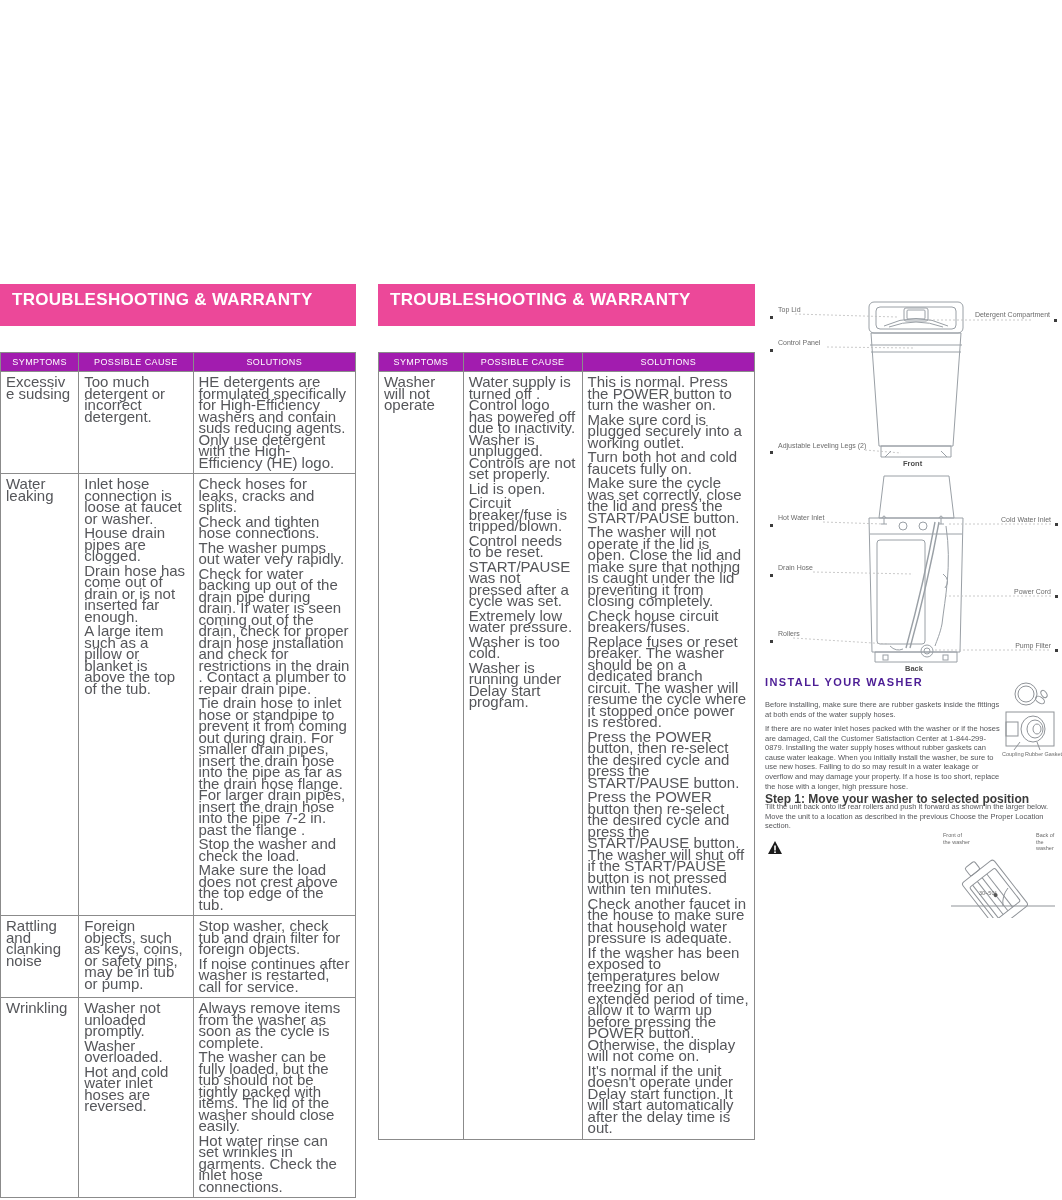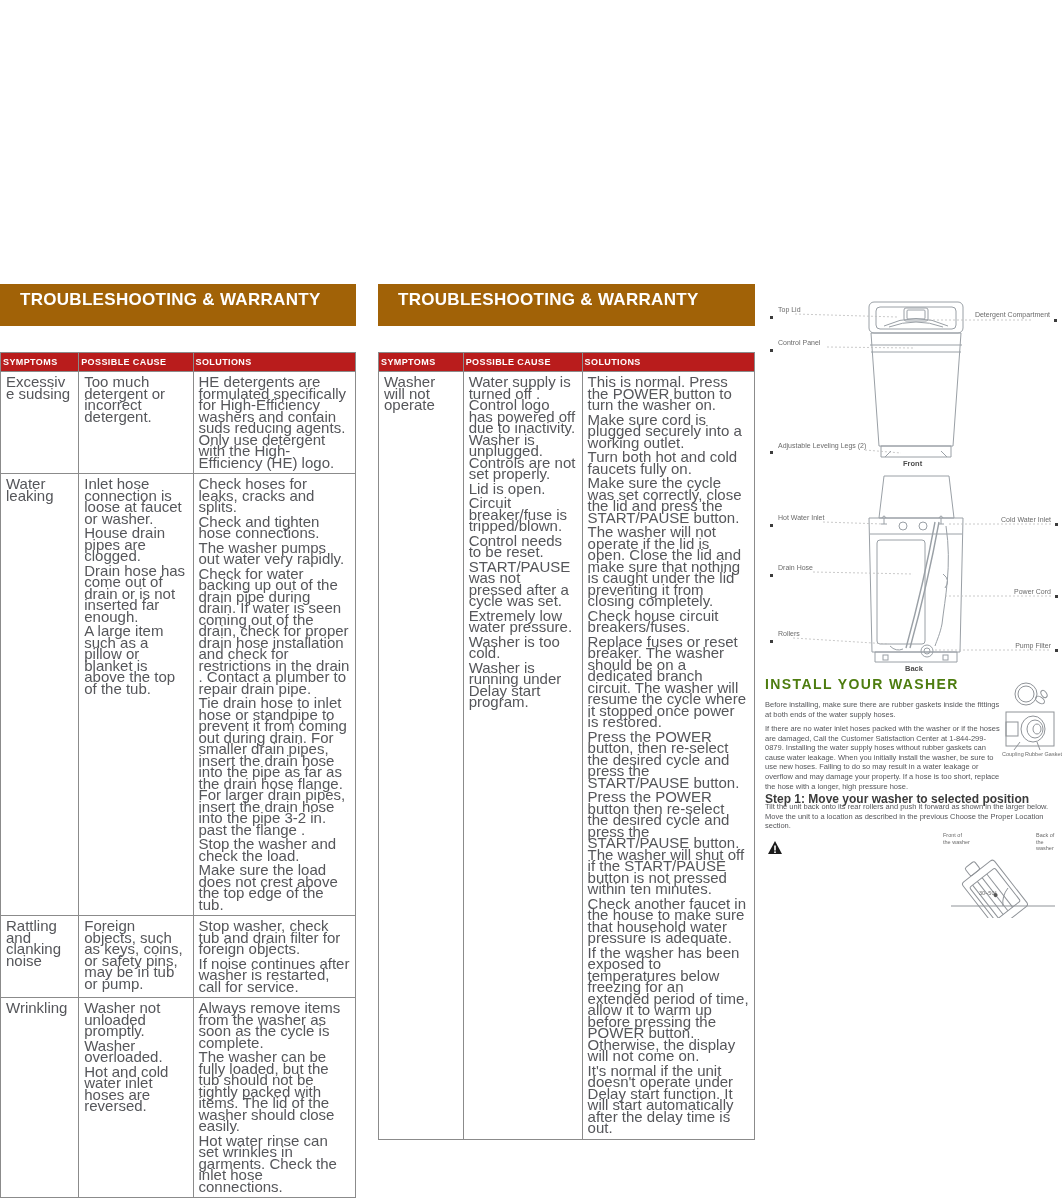--- a/index.html
+++ b/index.html
@@ -1,40 +1,40 @@
 <!DOCTYPE html>
 <html><head>
 <meta charset="utf-8">
 <style>
   html,body{margin:0;padding:0;background:#fff;}
   .canvas{position:relative;width:1062px;height:1200px;background:#ffffff;
           font-family:"Liberation Sans",sans-serif;overflow:hidden;}
 
   
-  .titlebar{background:#a16207;color:#fff;font-weight:bold;font-size:17px;
-            line-height:32px;height:42px;padding-left:20px;letter-spacing:.3px;
+  .titlebar{background:#ec4899;color:#fff;font-weight:bold;font-size:17px;
+            line-height:32px;height:42px;padding-left:12px;letter-spacing:.3px;
             white-space:nowrap;}
 
   
   .pagecol{position:absolute;top:284px;}
   .ttable{border-collapse:collapse;margin-top:26px;width:100%;table-layout:fixed;}
-  .ttable th{background:#b91c1c;color:#fff;font-size:9px;font-weight:bold;
-             letter-spacing:.4px;padding:4px 2px;border:1px solid #8b8b8b;text-align:left;}
+  .ttable th{background:#a21caf;color:#fff;font-size:9px;font-weight:normal;
+             letter-spacing:.4px;padding:4px 2px;border:1px solid #8b8b8b;text-align:center;}
   .ttable td{border:1px solid #8b8b8b;vertical-align:top;padding:4px 5px 5px 5px;
              font-size:15px;line-height:11.5px;color:#55565a;word-wrap:break-word;}
   .para{margin:0 0 3px 0;}
   .para:last-child{margin-bottom:0;}
 
   
   .rightcol{position:absolute;left:765px;top:298px;width:297px;height:890px;}
   .lbl{position:absolute;font-size:7px;line-height:8px;color:#6b6b6b;white-space:nowrap;}
   .lbl.r{text-align:right;}
   .cap{position:absolute;font-size:7.5px;font-weight:bold;color:#4c4c4c;}
   .p{position:absolute;font-size:7.5px;line-height:9.6px;color:#55565a;}
-  .hd{position:absolute;font-size:14px;letter-spacing:1.4px;color:#4d7c0f;font-weight:600;}
+  .hd{position:absolute;font-size:11px;letter-spacing:1.4px;color:#4c1d95;font-weight:600;}
   .bh{position:absolute;font-size:12px;font-weight:bold;color:#3c3c3c;}
   .tiny{position:absolute;font-size:5.5px;line-height:6.5px;color:#6b6b6b;}
   svg{position:absolute;left:0;top:0;}
   .fig{position:absolute;}
 </style>
 </head>
 <body>
 
 <div class="canvas">
 
@@ -71,21 +71,21 @@
           <div class="para">Inlet hose connection is loose at faucet or washer.</div>
           <div class="para">House drain pipes are clogged.</div>
           <div class="para">Drain hose has come out of drain or is not inserted far enough.</div>
           <div class="para">A large item such as a pillow or blanket is above the top of the tub.</div>
         </td>
         <td>
           <div class="para">Check hoses for leaks, cracks and splits.</div>
           <div class="para">Check and tighten hose connections.</div>
           <div class="para">The washer pumps out water very rapidly.</div>
           <div class="para">Check for water backing up out of the drain pipe during drain. If water is seen coming out of the drain, check for proper drain hose installation and check for restrictions in the drain . Contact a plumber to repair drain pipe.</div>
-          <div class="para">Tie drain hose to inlet hose or standpipe to prevent it from coming out during drain. For smaller drain pipes, insert the drain hose into the pipe as far as the drain hose flange. For larger drain pipes, insert the drain hose into the pipe 3-2 in. past the flange .</div>
+          <div class="para">Tie drain hose to inlet hose or standpipe to prevent it from coming out during drain. For smaller drain pipes, insert the drain hose into the pipe as far as the drain hose flange. For larger drain pipes, insert the drain hose into the pipe 7-2 in. past the flange .</div>
           <div class="para">Stop the washer and check the load.</div>
           <div class="para">Make sure the load does not crest above the top edge of the tub.</div>
         </td>
       </tr>
       <tr>
         <td>
               <div class="para">Rattling and clanking noise</div>
             </td>
         <td>
               <div class="para">Foreign objects, such as keys, coins, or safety pins, may be in tub or pump.</div>

